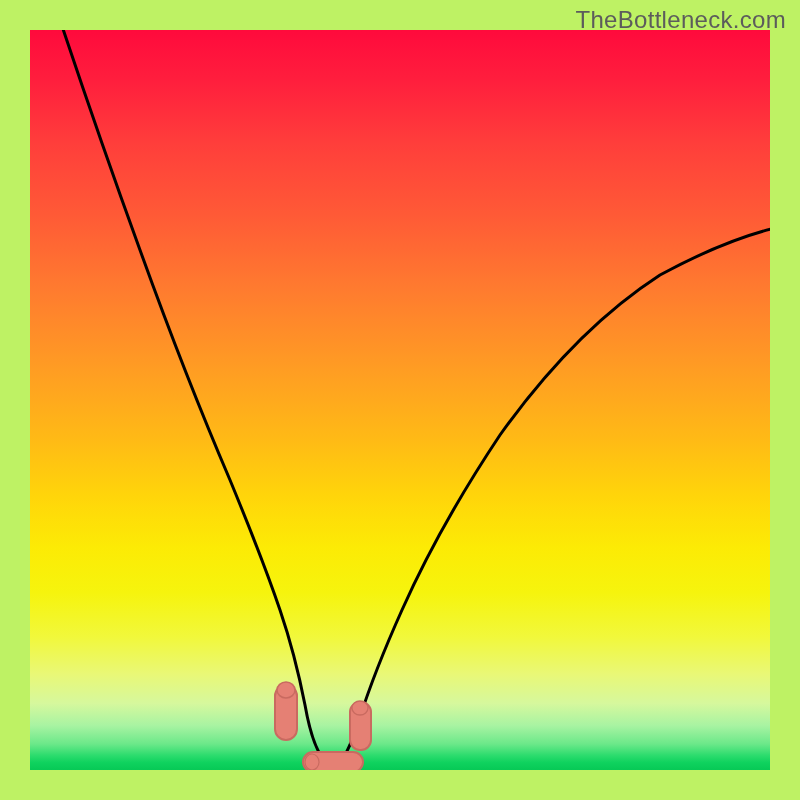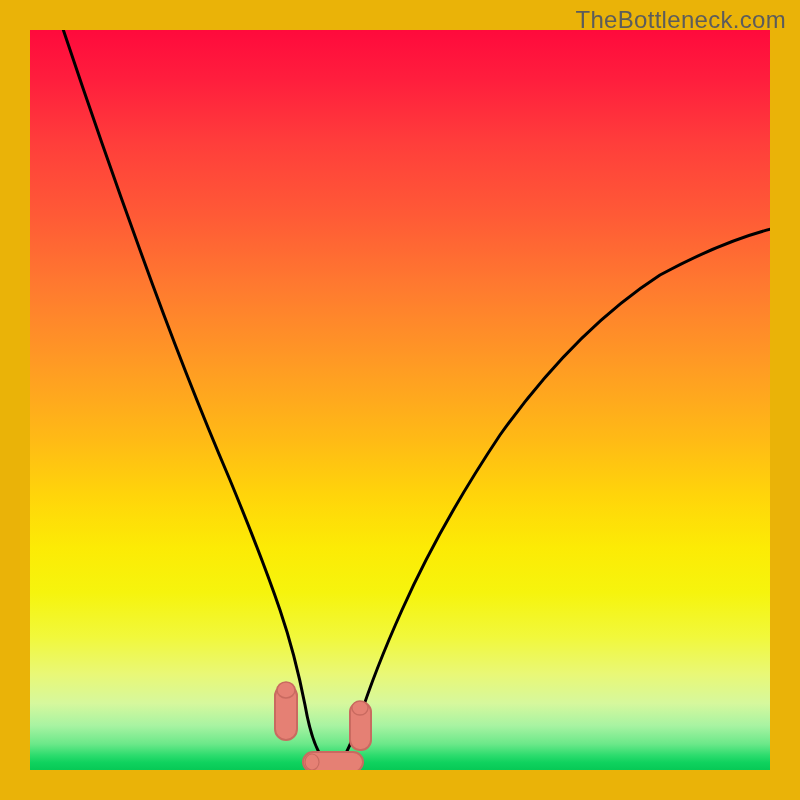--- a/index.html
+++ b/index.html
@@ -8,21 +8,21 @@
     width: 800px;
     height: 800px;
     background: #000;
     overflow: hidden;
     font-family: Arial, Helvetica, sans-serif;
   }
   .stage {
     position: relative;
     width: 800px;
     height: 800px;
-    background: #eab308;
+    background: #bef264;
   }
   .watermark {
     position: absolute;
     top: 6px;
     right: 14px;
     color: #5c5c5c;
     font-size: 24px;
     font-weight: 500;
     letter-spacing: 0.3px;
     z-index: 30;

